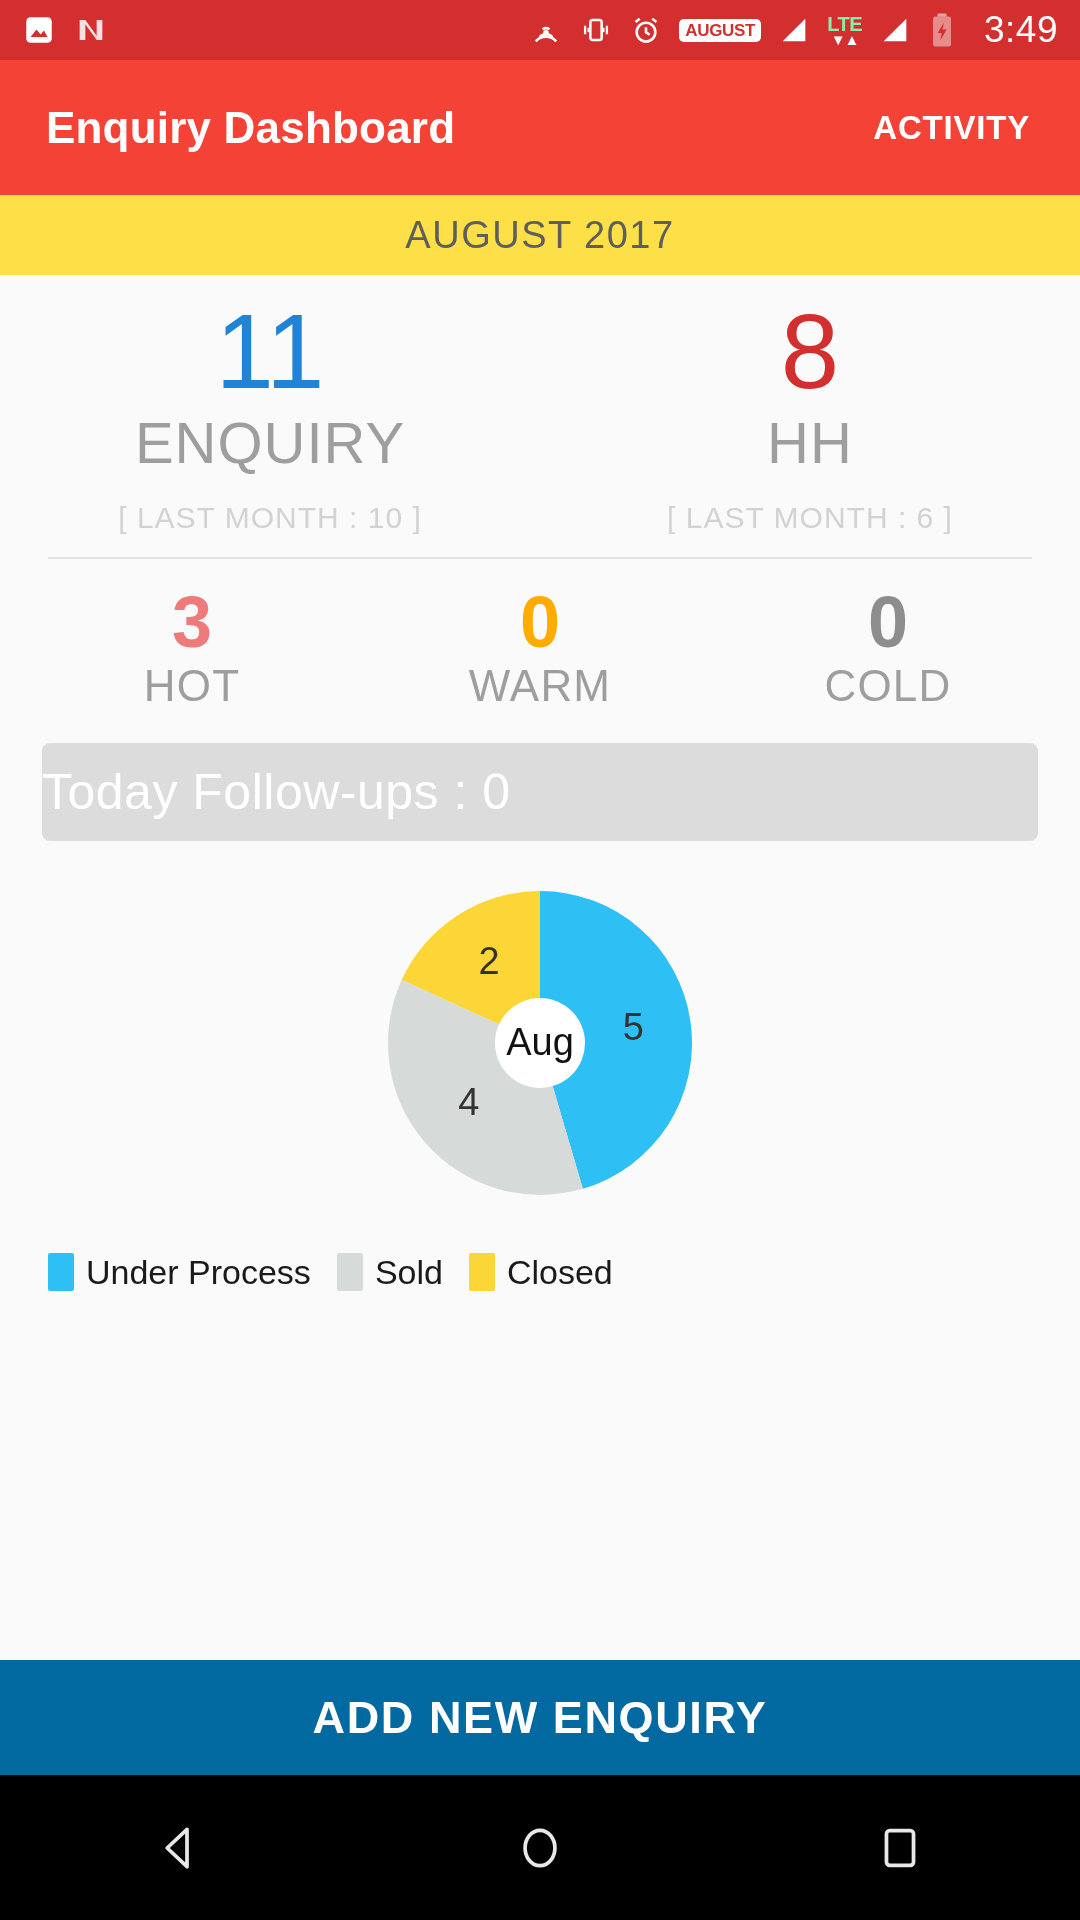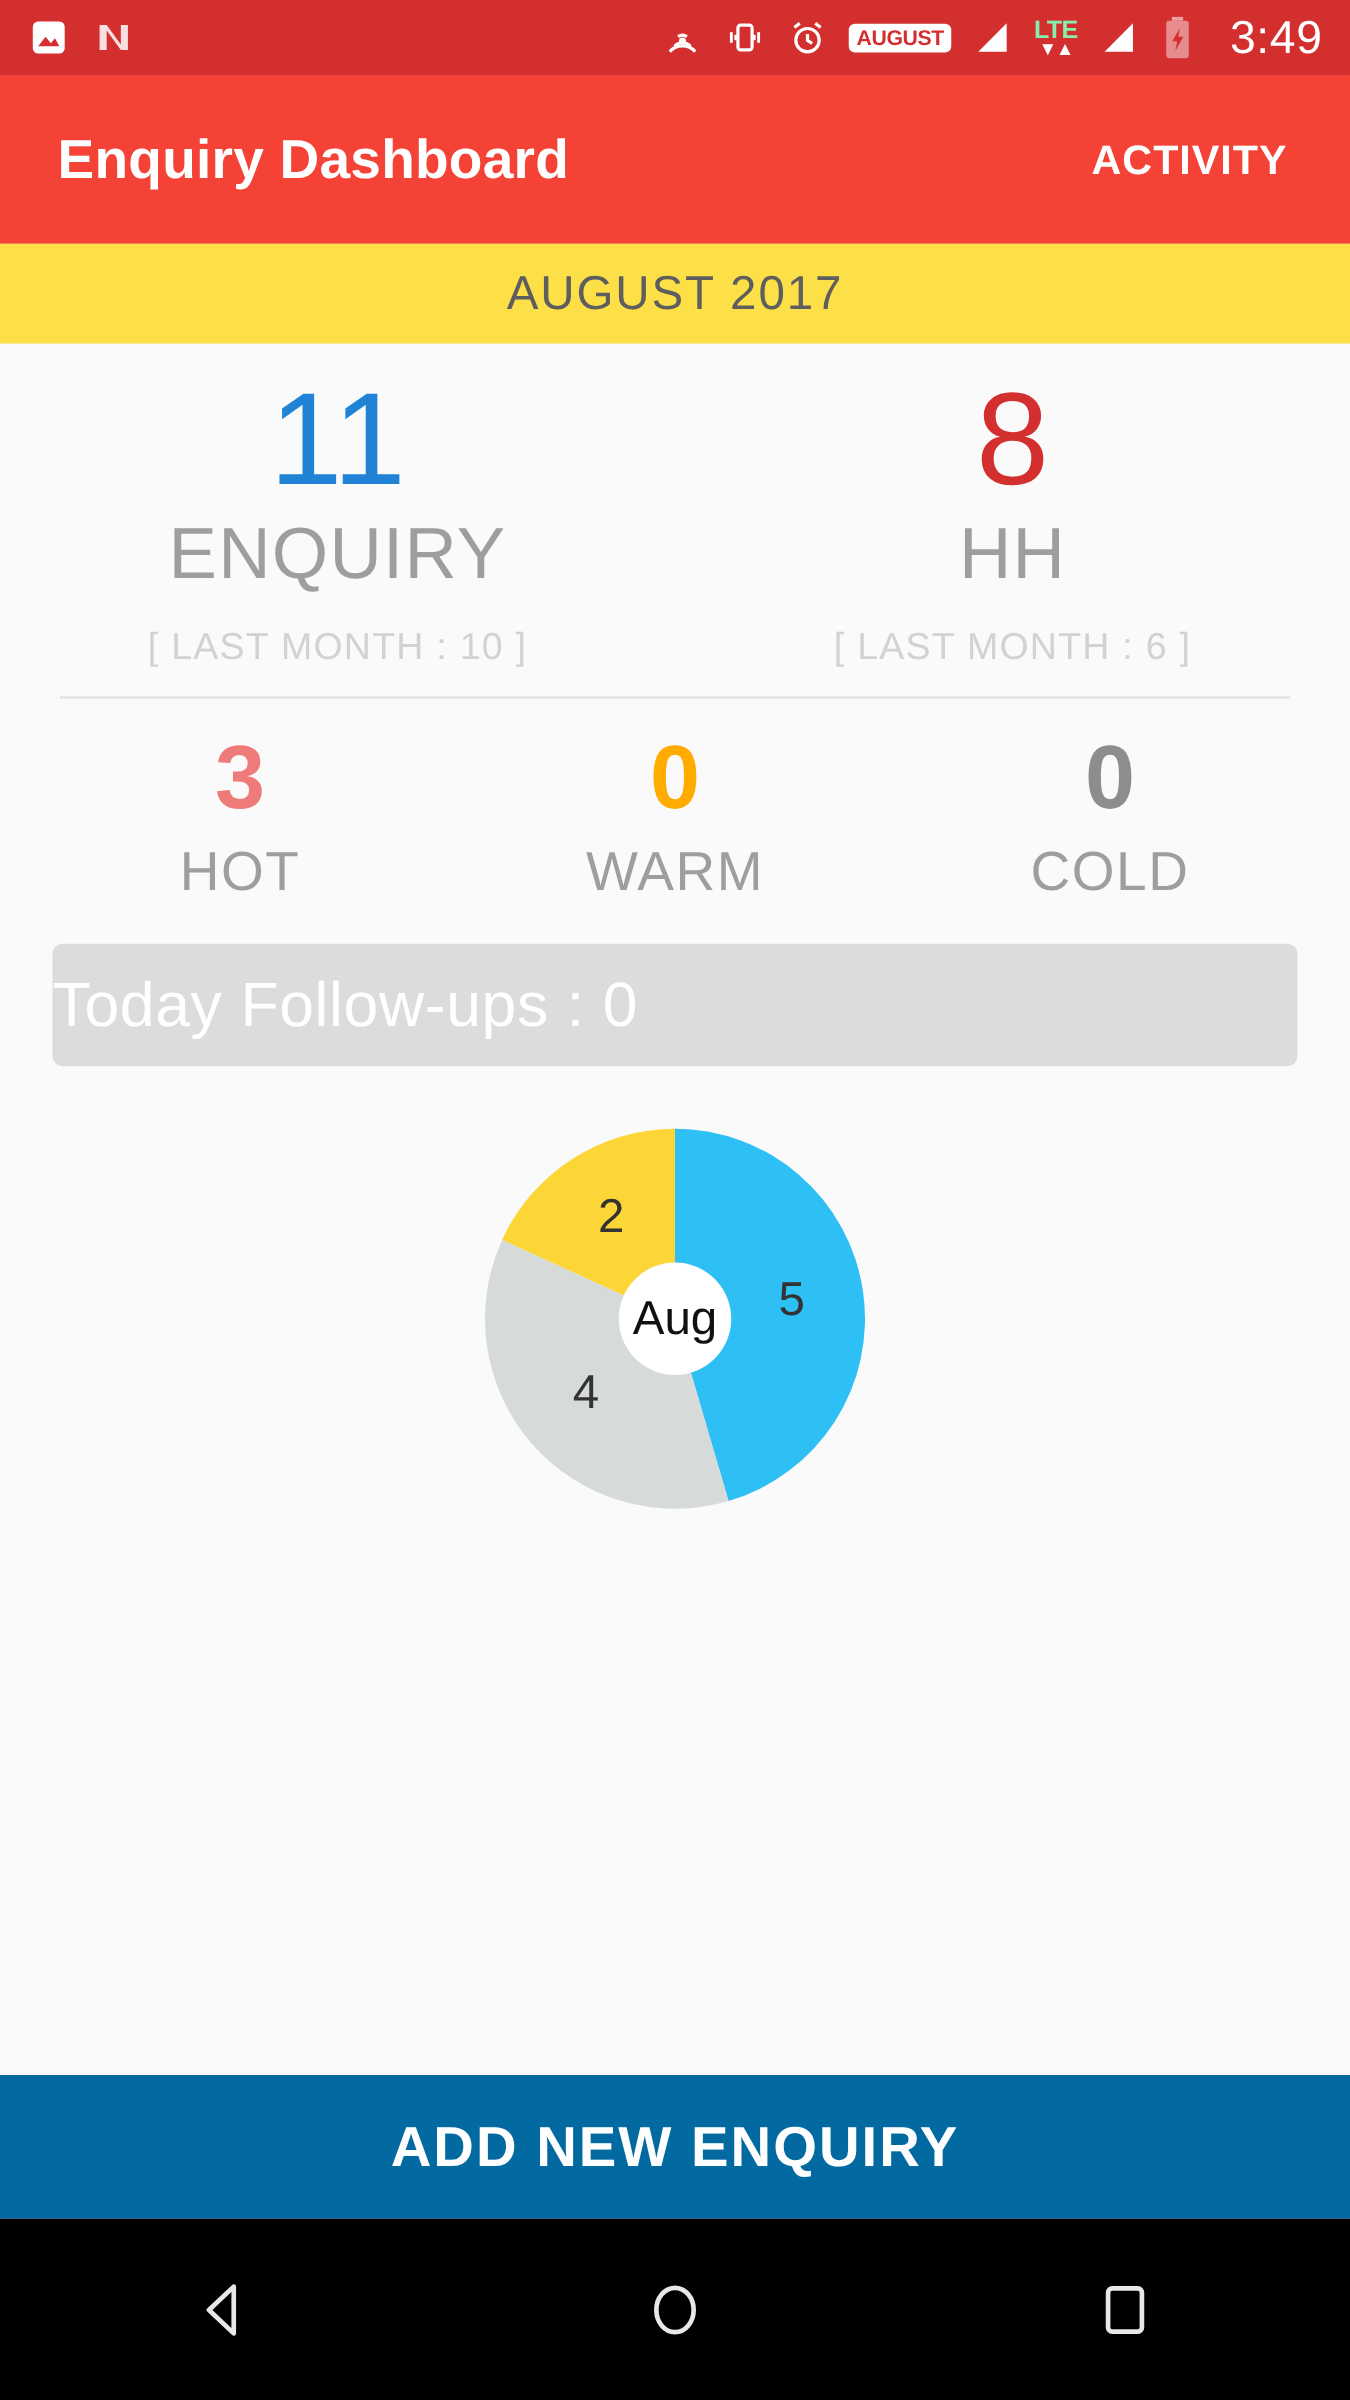--- a/index.html
+++ b/index.html
@@ -79,21 +79,21 @@
   }
 
   
   .stats-mid{ display:flex; padding-top:26px; padding-left:18px; padding-right:18px;}
   .mid-col{ flex:1; text-align:center; }
   .mid-num{ font-size:72px; font-weight:bold; line-height:1.05; }
   .mid-num.hot{ color:#ef7a7a; }
   .mid-num.warm{ color:#ffab00; }
   .mid-num.cold{ color:#8d8d8d; }
   .mid-label{
-    color:#9e9e9e; font-size:44px; letter-spacing:1.2px; margin-top:12px;
+    color:#9e9e9e; font-size:44px; letter-spacing:1.2px; margin-top:0;
   }
 
   
   .followups{
     margin:32px 42px 0 42px; height:98px;
     background:#dcdcdc; border-radius:8px;
     display:flex; align-items:center; justify-content:flex-start;
   }
   .followups-text{
     color:#ffffff; font-size:50px; letter-spacing:.5px;
@@ -264,20 +264,34 @@
           <text x="273.2807726828591" y="166.5882496411256" class="slice-label">5</text>
           <path d="M 180 180 L 222.82334863989735 325.8429319894036 A 152 152 0 0 1 41.73593670611319 116.85691802371332 Z" fill="#d6dbda"></path>
           <text x="108.77816011285474" y="241.7140755670037" class="slice-label">4</text>
           <path d="M 180 180 L 41.73593670611319 116.85691802371332 A 152 152 0 0 1 179.99999999999997 28 Z" fill="#fcd536"></path>
           <text x="129.0500093629845" y="100.72026706598949" class="slice-label">2</text>
           <circle cx="180" cy="180" r="45" fill="#ffffff"></circle>
           <text x="180" y="182" class="center-label">Aug</text>
         </svg>
     </div>
 
+    <div class="legend" id="legend">
+        <div class="legend-item">
+          <span class="legend-swatch" style="background: rgb(46, 192, 245);"></span>
+          <span class="legend-text">Under Process</span>
+        </div>
+        <div class="legend-item">
+          <span class="legend-swatch" style="background: rgb(214, 219, 218);"></span>
+          <span class="legend-text">Sold</span>
+        </div>
+        <div class="legend-item">
+          <span class="legend-swatch" style="background: rgb(252, 213, 54);"></span>
+          <span class="legend-text">Closed</span>
+        </div>
+      </div>
 
   </div>
 
   <div class="cta">
     <div class="cta-text">ADD NEW ENQUIRY</div>
   </div>
 
   <div class="navbar">
     <div class="nav-btn">
       <svg width="56" height="56" viewBox="0 0 24 24">

